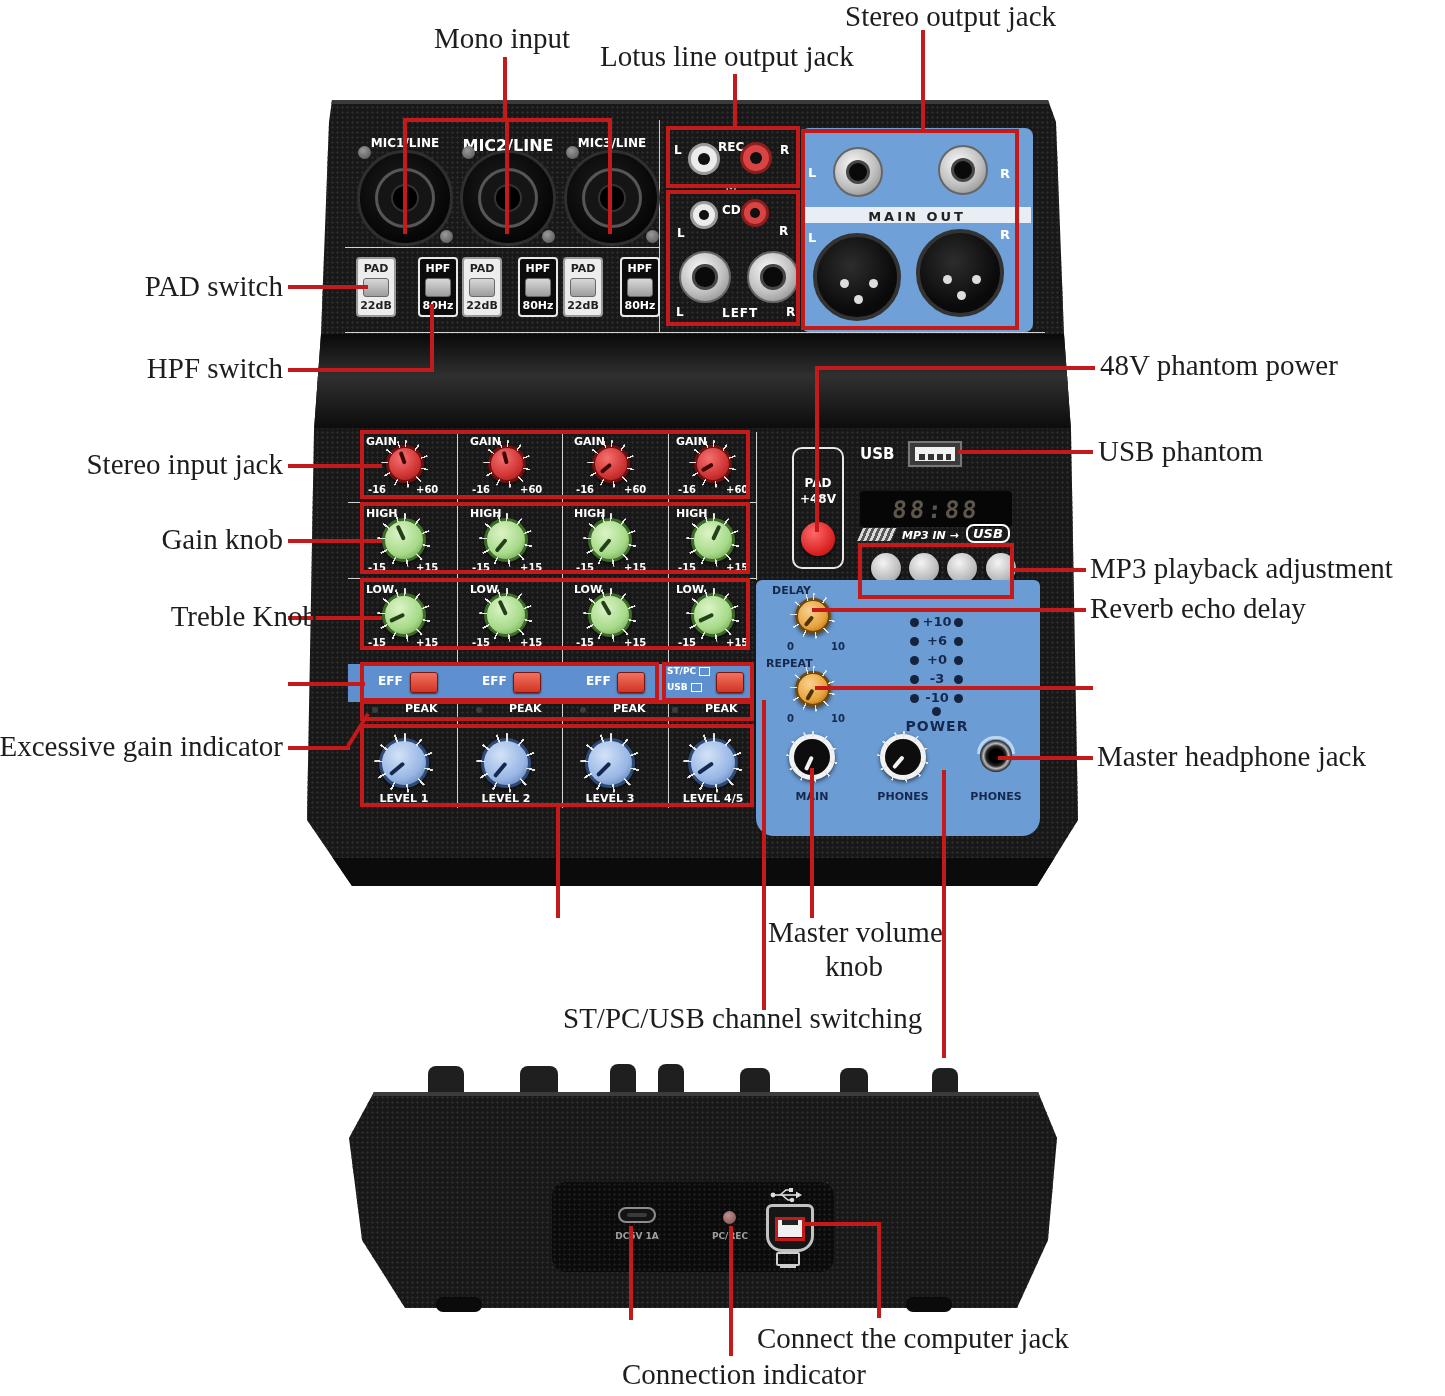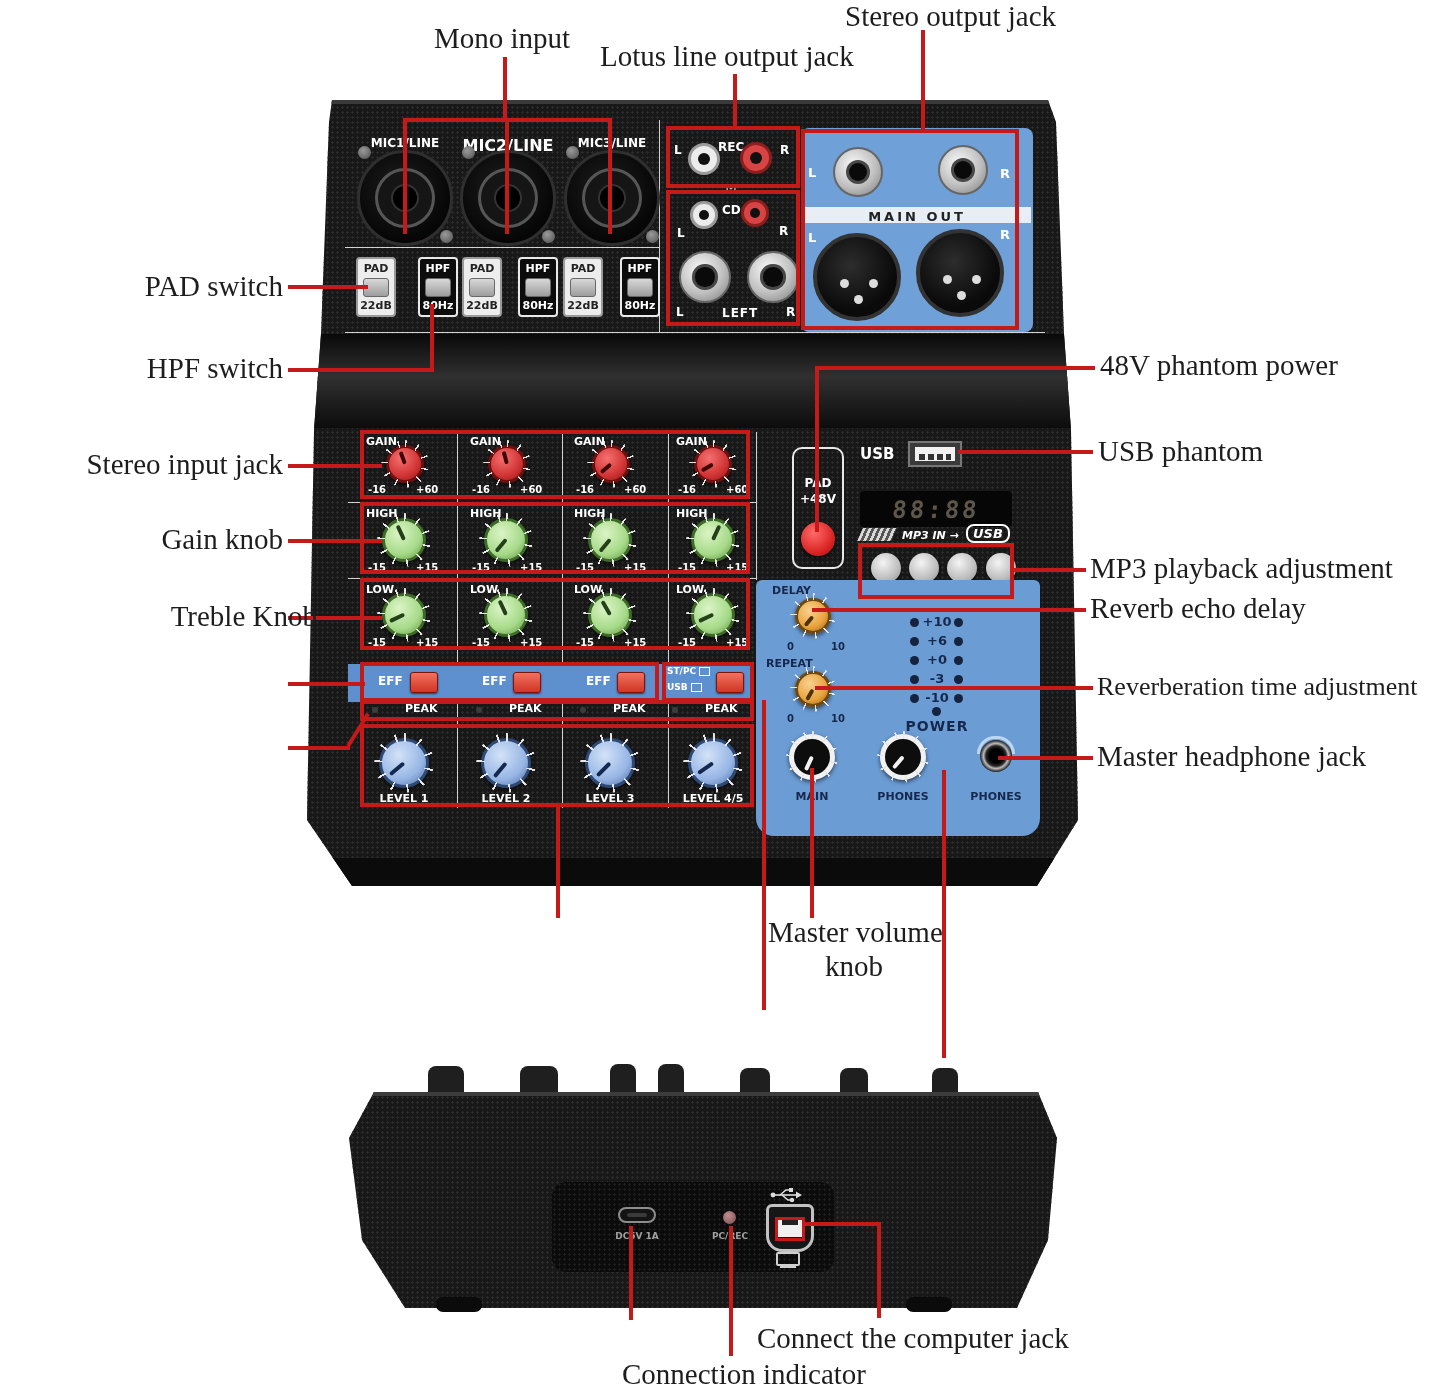--- a/index.html
+++ b/index.html
@@ -448,24 +448,25 @@
   <div class="rl" style="left:877px;top:1222px;width:4px;height:96px"></div>
 
   <div class="lbl" style="left:434px;top:22px">Mono input</div>
   <div class="lbl" style="left:600px;top:40px">Lotus line output jack</div>
   <div class="lbl" style="left:845px;top:0px">Stereo output jack</div>
   <div class="lbl" style="right:1162px;top:270px">PAD switch</div>
   <div class="lbl" style="right:1162px;top:352px">HPF switch</div>
   <div class="lbl" style="right:1162px;top:448px">Stereo input jack</div>
   <div class="lbl" style="right:1162px;top:523px">Gain knob</div>
   <div class="lbl" style="right:1128px;top:600px">Treble Knob</div>
+  <div class="lbl" style="right:1162px;top:730px">Excessive gain indicator</div>
   <div class="lbl" style="left:1100px;top:349px">48V phantom power</div>
   <div class="lbl" style="left:1098px;top:435px">USB phantom</div>
   <div class="lbl" style="left:1090px;top:552px">MP3 playback adjustment</div>
   <div class="lbl" style="left:1090px;top:592px">Reverb echo delay</div>
-  <div class="lbl sm" style="left:1097px;top:672px">Reverberation time adjustment</div>
   <div class="lbl" style="left:1097px;top:740px">Master headphone jack</div>
   <div class="lbl ctr" style="left:768px;top:916px;width:172px">Master volume</div>
   <div class="lbl ctr" style="left:768px;top:950px;width:172px">knob</div>
+  <div class="lbl" style="left:563px;top:1002px">ST/PC/USB channel switching</div>
   <div class="lbl" style="left:757px;top:1322px">Connect the computer jack</div>
   <div class="lbl" style="left:622px;top:1358px">Connection indicator</div>
 
 </div>
 
 </body></html>

